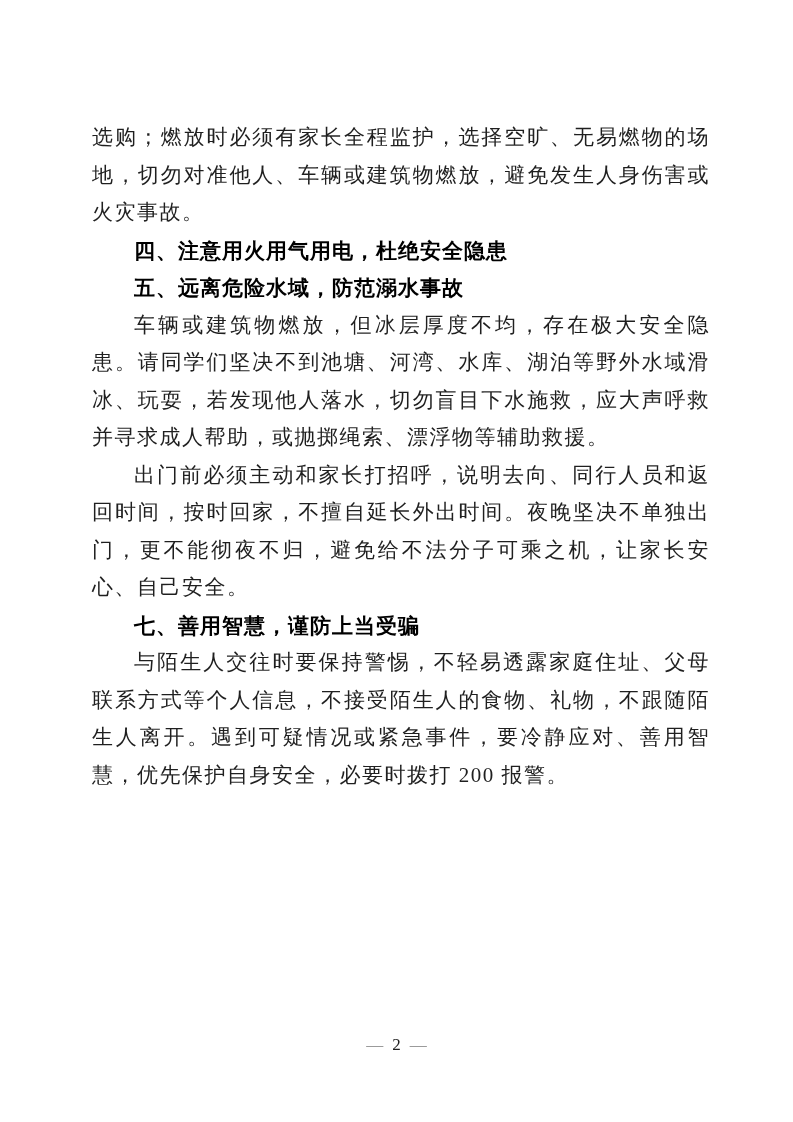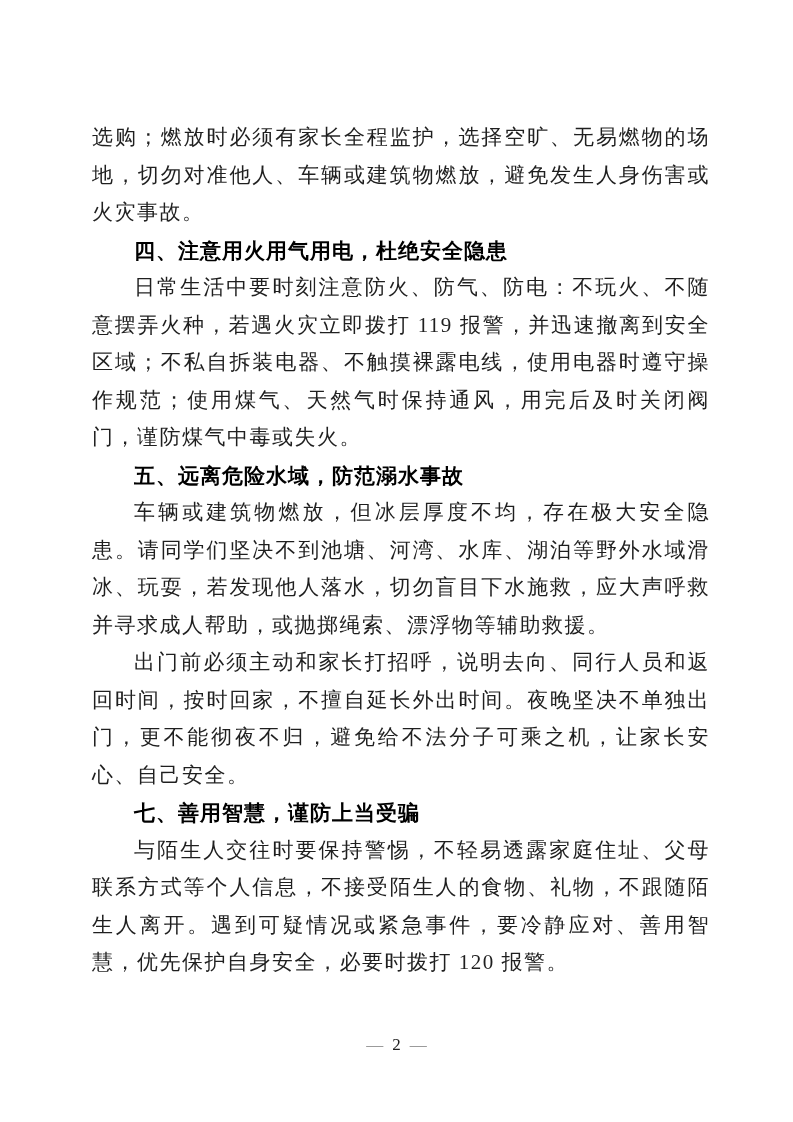--- a/index.html
+++ b/index.html
@@ -67,28 +67,27 @@
 </style>
 </head>
 <body>
 
 <div class="page">
   <div class="content">
 
     <p class="body-para no-indent">选购；燃放时必须有家长全程监护，选择空旷、无易燃物的场地，切勿对准他人、车辆或建筑物燃放，避免发生人身伤害或火灾事故。</p>
 
     <h2 class="section-heading">四、注意用火用气用电，杜绝安全隐患</h2>
-    <p class="body-para">日常生活中要时刻注意防火、防气、防电：不玩火、不随意摆弄火种，若遇火灾立即拨打 119 报警，并迅速撤离到安全区域；不私自拆装电器、不触摸裸露电线，使用电器时遵守操作规范；使用煤气、天然气时保持通风，用完后及时关闭阀门，谨防煤气中毒或失火。</p>
 
     <h2 class="section-heading">五、远离危险水域，防范溺水事故</h2>
     <p class="body-para">车辆或建筑物燃放，但冰层厚度不均，存在极大安全隐患。请同学们坚决不到池塘、河湾、水库、湖泊等野外水域滑冰、玩耍，若发现他人落水，切勿盲目下水施救，应大声呼救并寻求成人帮助，或抛掷绳索、漂浮物等辅助救援。</p>
 
     <p class="body-para">出门前必须主动和家长打招呼，说明去向、同行人员和返回时间，按时回家，不擅自延长外出时间。夜晚坚决不单独出门，更不能彻夜不归，避免给不法分子可乘之机，让家长安心、自己安全。</p>
 
     <h2 class="section-heading">七、善用智慧，谨防上当受骗</h2>
-    <p class="body-para">与陌生人交往时要保持警惕，不轻易透露家庭住址、父母联系方式等个人信息，不接受陌生人的食物、礼物，不跟随陌生人离开。遇到可疑情况或紧急事件，要冷静应对、善用智慧，优先保护自身安全，必要时拨打 120 报警。</p>
+    <p class="body-para">与陌生人交往时要保持警惕，不轻易透露家庭住址、父母联系方式等个人信息，不接受陌生人的食物、礼物，不跟随陌生人离开。遇到可疑情况或紧急事件，要冷静应对、善用智慧，优先保护自身安全，必要时拨打 200 报警。</p>
 
   </div>
 
   <div class="page-footer">
     <span class="footer-dash">—</span><span class="footer-num">2</span><span class="footer-dash">—</span>
   </div>
 </div>
 
 </body></html>

